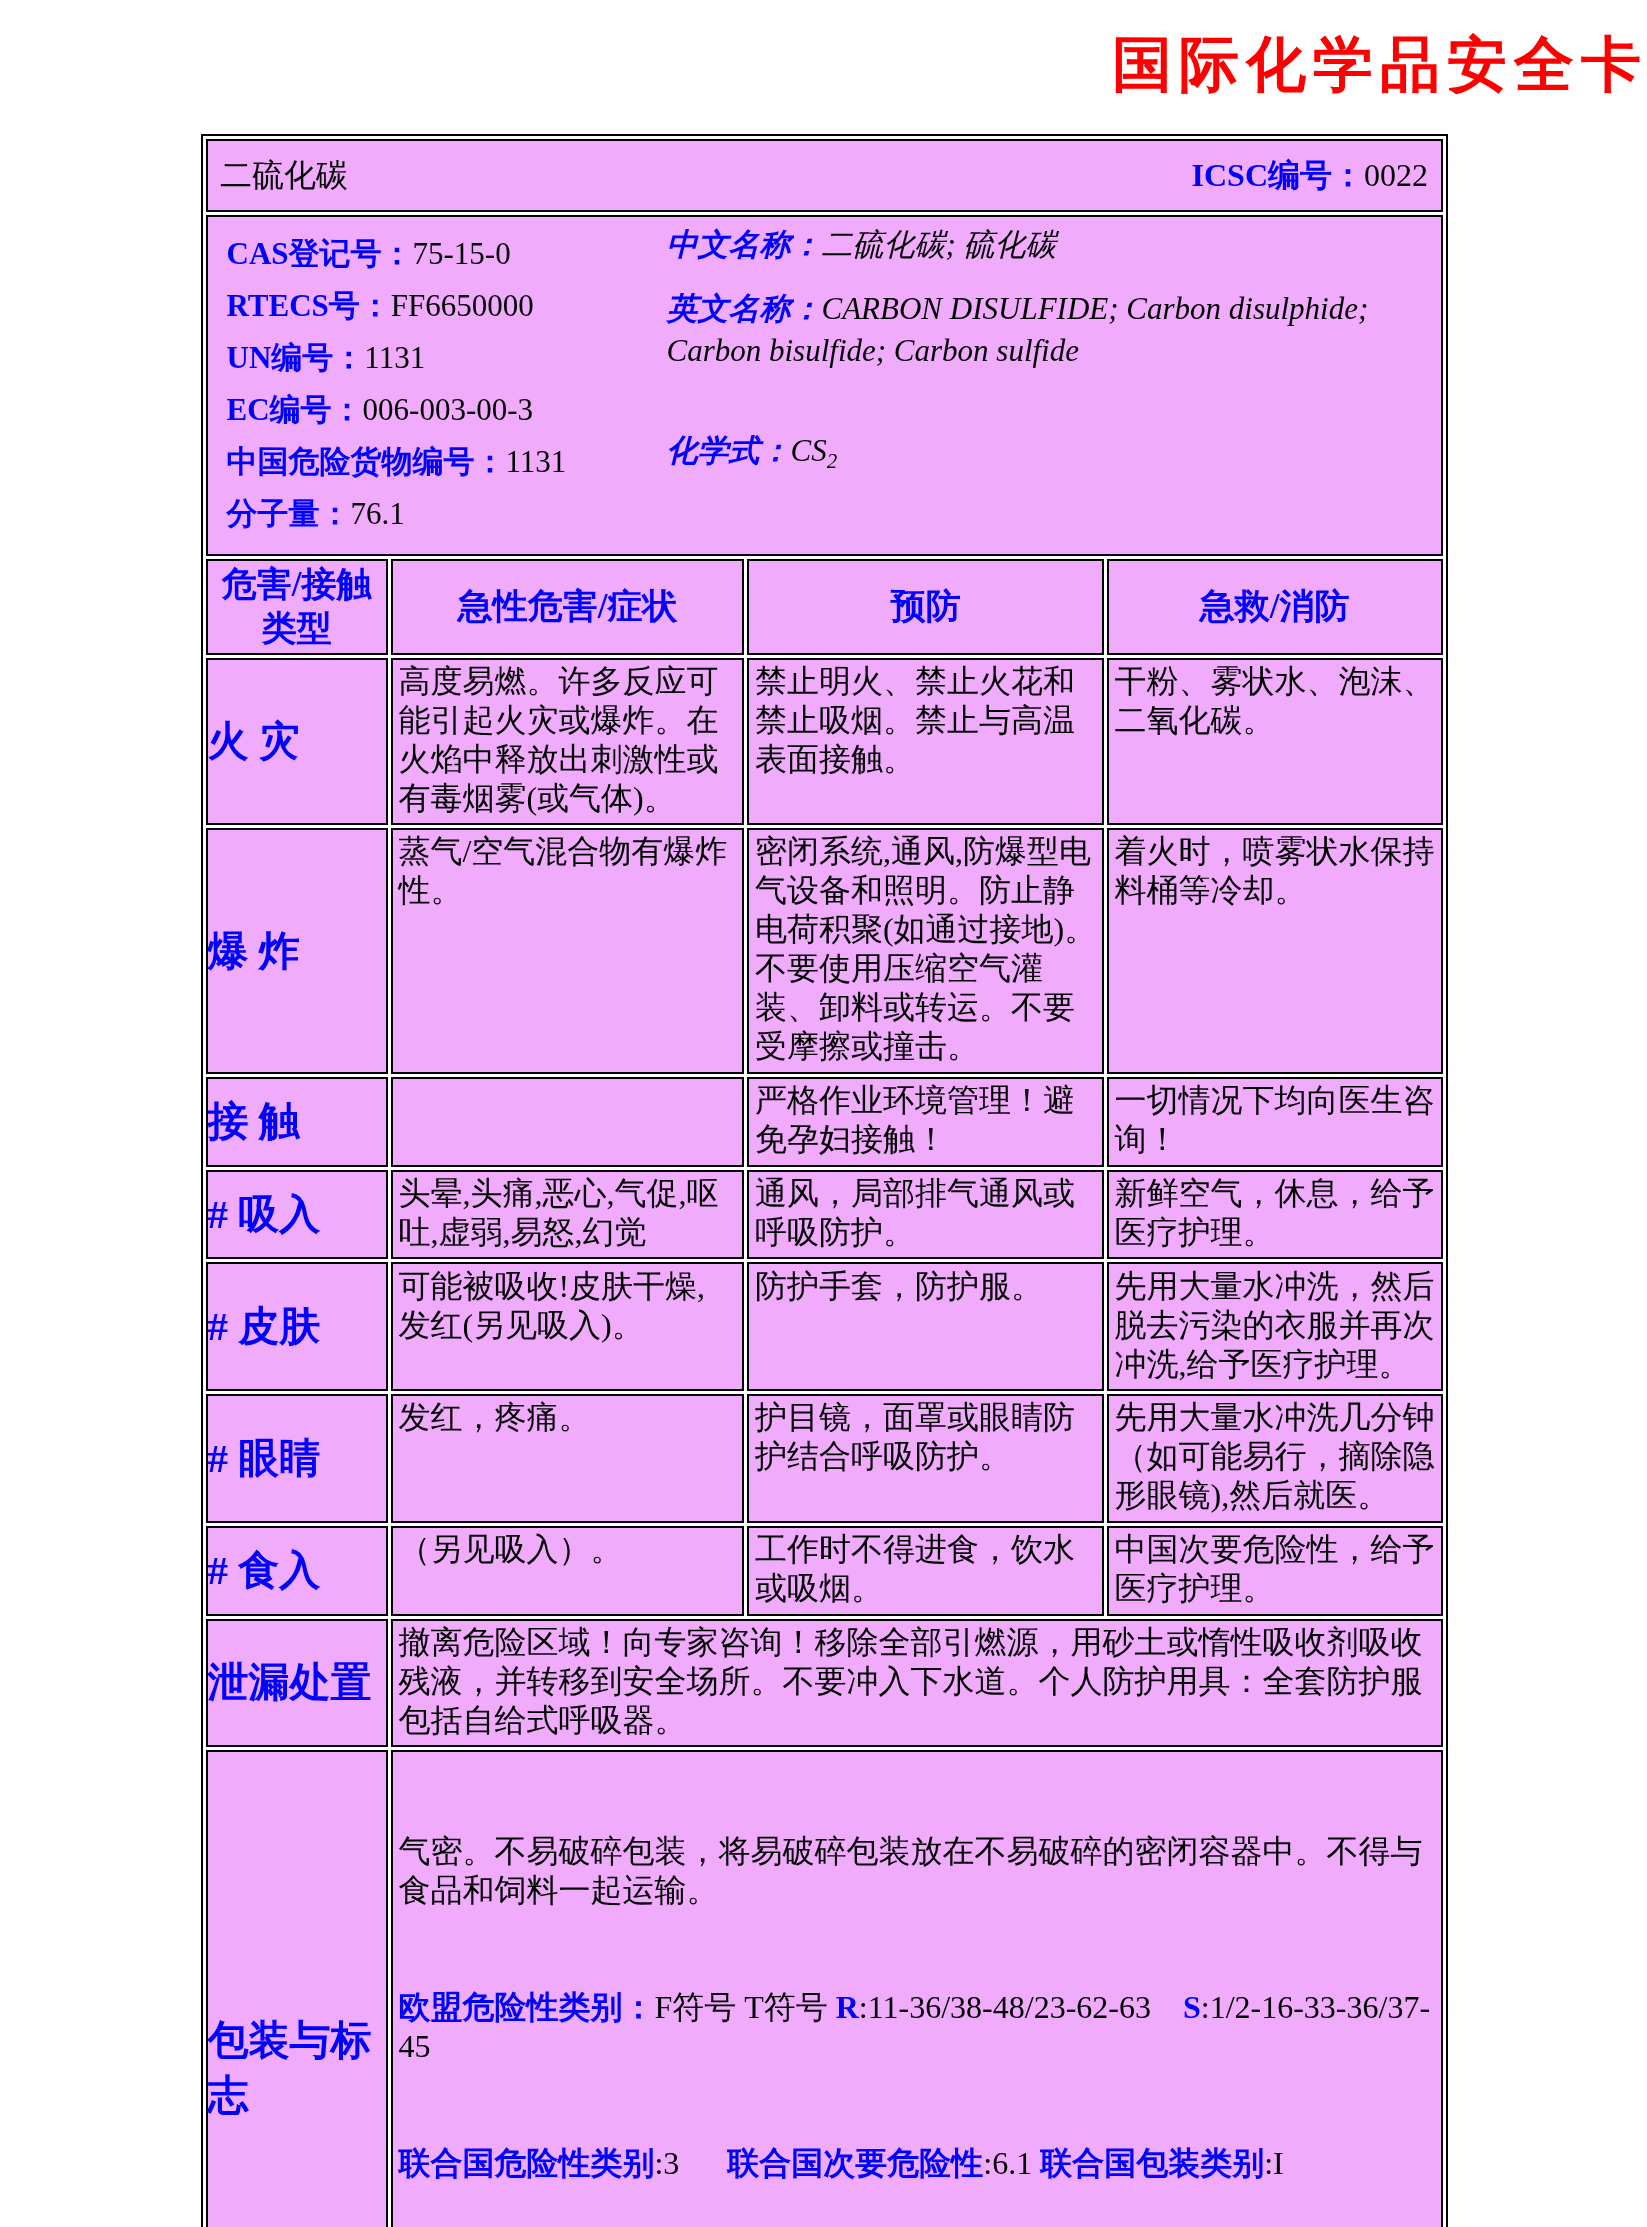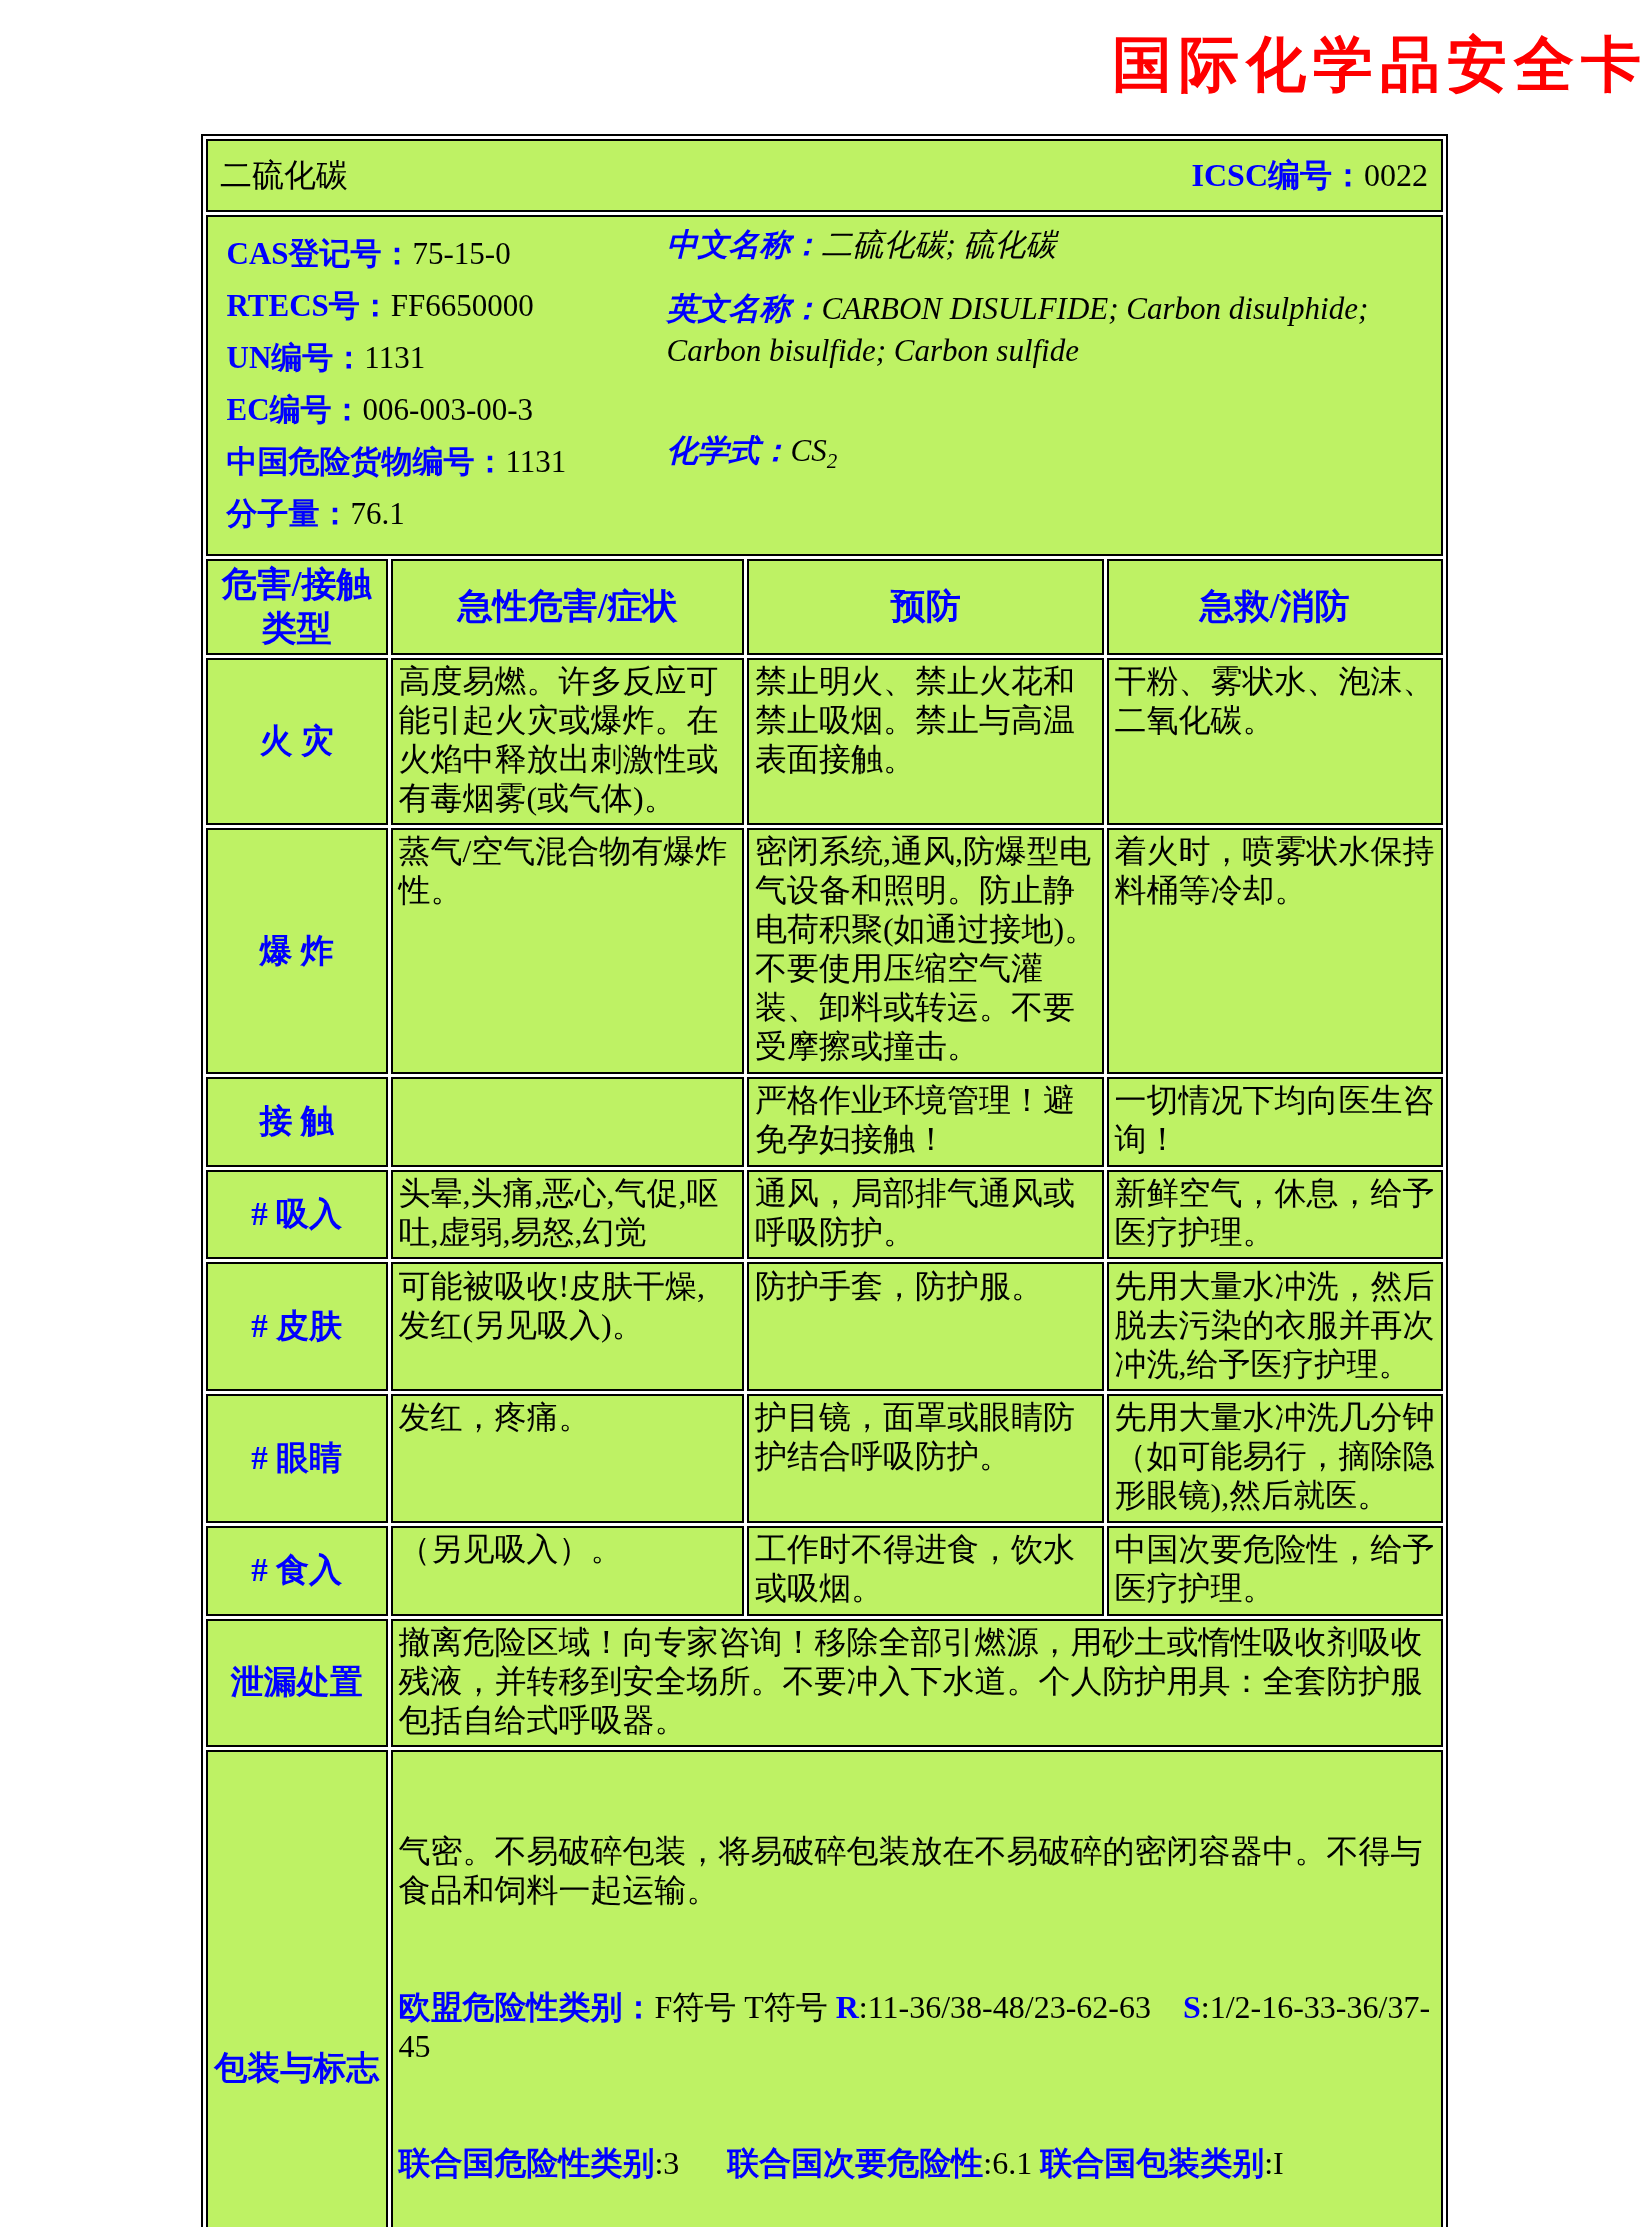--- a/index.html
+++ b/index.html
@@ -28,21 +28,21 @@
     width: 1247px;
     margin: 0 auto;
     border: 2.1px solid #000;
     border-collapse: separate;
     border-spacing: 3.5px;
     table-layout: fixed;
     background: #fff;
   }
   td, th {
     border: 2.1px solid #000;
-    background: #bef264;
+    background: #f0abfc;
     box-sizing: border-box;
     padding: 0;
   }
   
   .hdrbar { padding: 12.5px 12.5px; font-size: 32px; }
   .hb { display: flex; justify-content: space-between; align-items: baseline; }
   .b { color: #0000ff; font-weight: bold; }
   
   .info { padding: 7px 11px 9.7px 11px; font-size: 31px; }
   .info-flex { display: flex; }
@@ -61,22 +61,22 @@
     text-align: center;
     vertical-align: middle;
     height: 96px;
     white-space: pre-line;
     line-height: 1.25;
   }
   
   td.rowlabel {
     color: #0000ff;
     font-weight: bold;
-    font-size: 33px;
-    text-align: center;
+    font-size: 41px;
+    text-align: left;
     vertical-align: middle;
     white-space: pre-wrap;
   }
   
   td.cell {
     font-size: 32px;
     line-height: 39px;
     vertical-align: top;
     padding: 2.1px 5.6px 5.6px 5.6px;
     white-space: pre-wrap;

